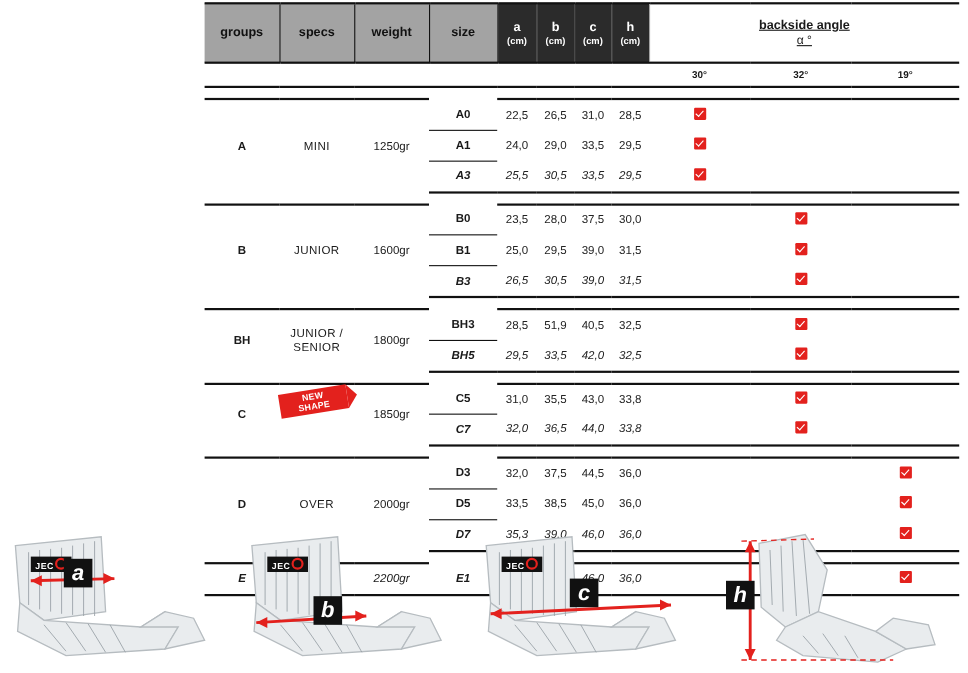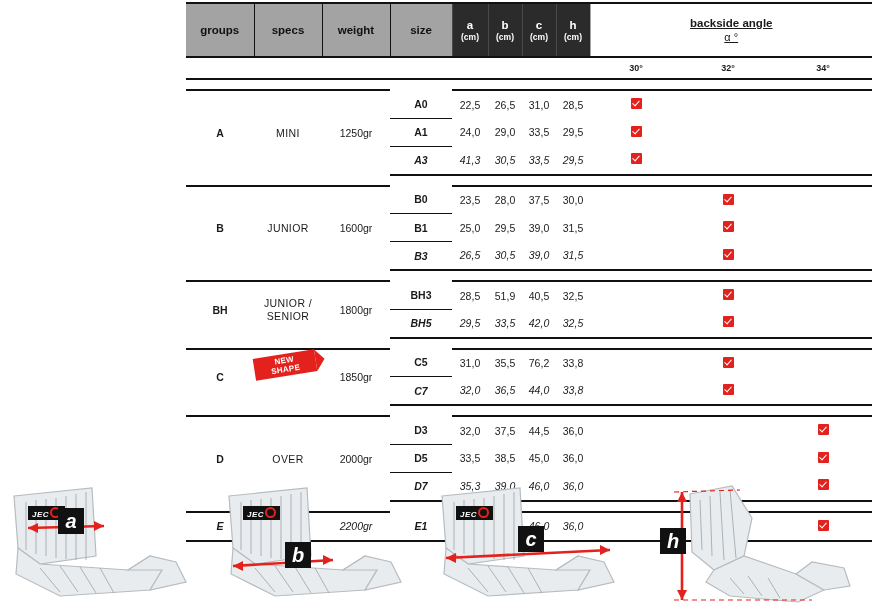--- a/index.html
+++ b/index.html
@@ -207,21 +207,20 @@
     height: 26px;
     line-height: 26px;
     text-align: center;
   }
   .logo {
     position: absolute;
     background: #111;
     color: #fff;
     font-size: 8px;
     font-weight: bold;
-    font-style: italic;
     letter-spacing: .5px;
     padding: 1px 4px;
     text-align: center;
   }
   .logo .o {
     display: inline-block;
     width: 7px;
     height: 7px;
     border: 2px solid #e3211d;
     border-radius: 50%;
@@ -274,21 +273,21 @@
         <span>backside angle</span>
         <span class="alpha">α °</span>
       </td>
     </tr>
     <tr></tr>
 
     <tr class="angrow">
       <td class="blank" colspan="8"></td>
       <td>30°</td>
       <td>32°</td>
-      <td>34°</td>
+      <td>19°</td>
     </tr>
 
     <tr class="sep-row">
           <td colspan="11"></td>
         </tr>
     <tr class="drow grp-top">
       <td class="cell-group" rowspan="3">A</td>
       <td class="cell-spec" rowspan="3">MINI</td>
       <td class="cell-weight" rowspan="3">1250gr</td>
       <td class="cell-size firstsize">A0</td>
@@ -305,21 +304,21 @@
       <td class="cell-num">24,0</td>
       <td class="cell-num">29,0</td>
       <td class="cell-num">33,5</td>
       <td class="cell-num">29,5</td>
       <td><span class="chk"></span></td>
       <td></td>
       <td></td>
     </tr>
     <tr class="drow grp-bot">
       <td class="cell-size">A3</td>
-      <td class="cell-num">41,3</td>
+      <td class="cell-num">25,5</td>
       <td class="cell-num">30,5</td>
       <td class="cell-num">33,5</td>
       <td class="cell-num">29,5</td>
       <td><span class="chk"></span></td>
       <td></td>
       <td></td>
     </tr>
 
     <tr class="sep-row">
           <td colspan="11"></td>
@@ -395,21 +394,21 @@
           <div class="tag">
             <span>NEW</span><br>
             <span>SHAPE</span>
           </div>
         </div>
       </td>
       <td class="cell-weight" rowspan="2">1850gr</td>
       <td class="cell-size firstsize">C5</td>
       <td class="cell-num">31,0</td>
       <td class="cell-num">35,5</td>
-      <td class="cell-num">76,2</td>
+      <td class="cell-num">43,0</td>
       <td class="cell-num">33,8</td>
       <td></td>
       <td><span class="chk"></span></td>
       <td></td>
     </tr>
     <tr class="drow grp-bot">
       <td class="cell-size">C7</td>
       <td class="cell-num">32,0</td>
       <td class="cell-num">36,5</td>
       <td class="cell-num">44,0</td>

